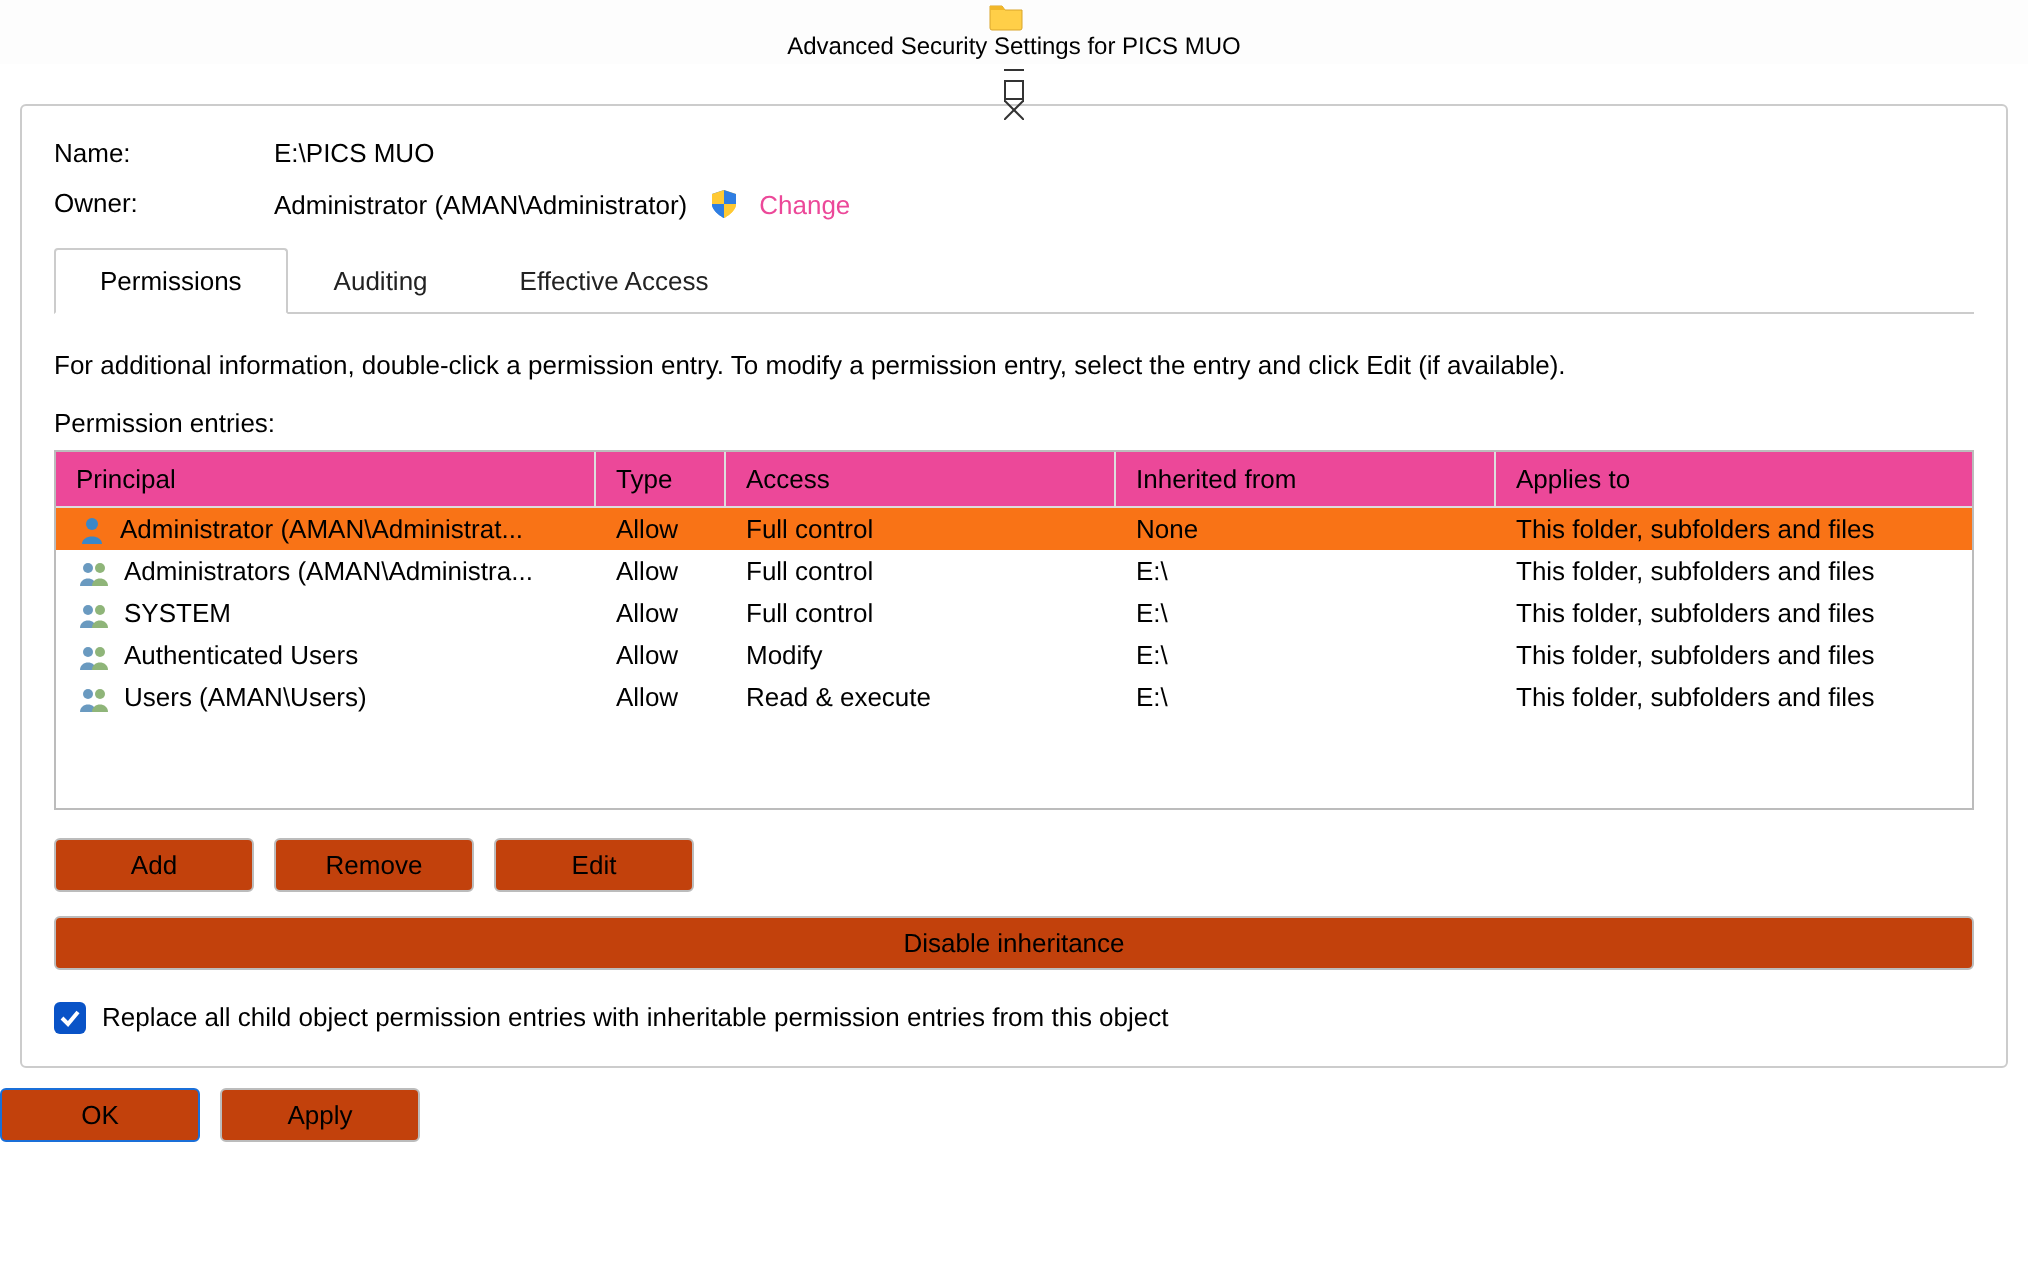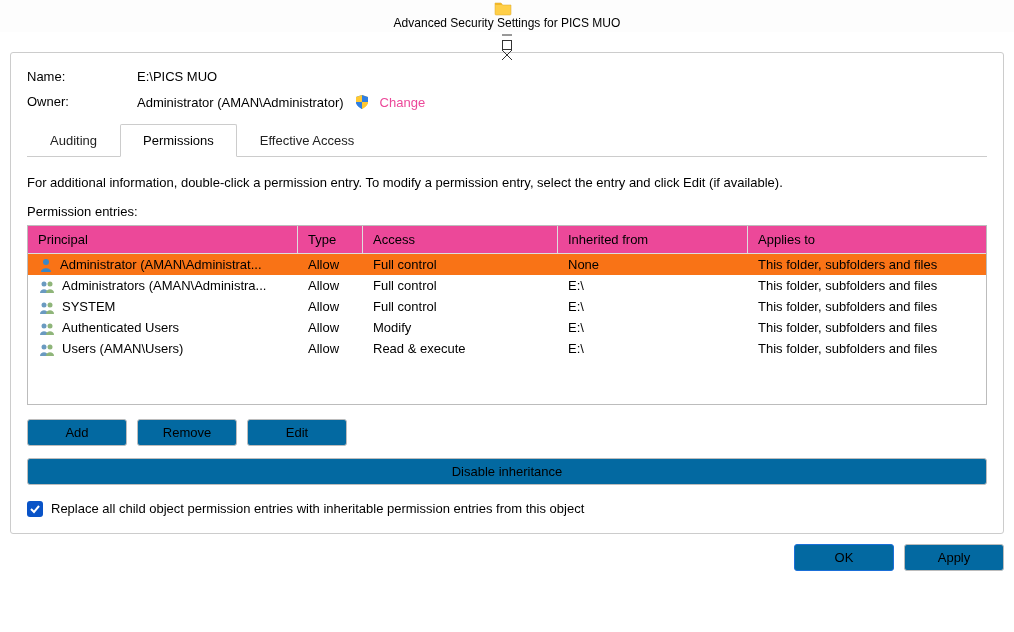--- a/index.html
+++ b/index.html
@@ -40,29 +40,29 @@
     .grid-row.selected { background: #f97316; }
     .principal-cell { display: flex; align-items: center; gap: 6px; }
 
     .c-principal { width: 270px; }
     .c-type { width: 65px; }
     .c-access { width: 195px; }
     .c-inherited { width: 190px; }
     .c-applies { flex: 1; }
 
     .btn-row { display: flex; gap: 10px; margin-top: 14px; }
-    .btn { min-width: 100px; padding: 5px 16px; background: #0369a1; border: 1px solid #bcbcbc; border-radius: 3px; text-align: center; cursor: pointer; font-size: 13px; }
+    .btn { min-width: 100px; padding: 5px 16px; background: #c2410c; border: 1px solid #bcbcbc; border-radius: 3px; text-align: center; cursor: pointer; font-size: 13px; }
     .btn.wide { min-width: auto; padding: 5px 18px; }
     .btn.primary { border: 1px solid #1a6fd8; }
 
     .disable-row { margin-top: 12px; }
     .checkbox-row { margin-top: 16px; display: flex; align-items: flex-start; gap: 8px; }
     .chk { width: 16px; height: 16px; border-radius: 3px; background: #0953c7; display: flex; align-items: center; justify-content: center; }
 
-    .footer { display: flex; justify-content: flex-end; gap: 10px; padding: 10px 10px 0 0; }
+    .footer { display: flex; gap: 10px; padding: 10px 10px 0 0; }
 
     .user-icon { width: 16px; height: 14px; flex-shrink: 0; display: inline-flex; }
     .group-icon { width: 18px; height: 14px; flex-shrink: 0; display: inline-flex; }
   </style>
 </head>
 <body>
 
 <div class="titlebar">
   <span class="folder-icon">
     <svg viewBox="0 0 18 16">
@@ -108,22 +108,22 @@
             <path d="M8 8 H14 V8 C14 12 8 15 8 15 V8 Z" fill="#ffc933"></path>
             <path d="M8 8 H2 V8 C2 12 8 15 8 15 V8 Z" fill="#2f7ee2"></path>
             <path d="M8 1 L2 3 V8 H8 Z" fill="#ffc933"></path>
           </svg>
       </span>
       <span class="change-link">Change</span>
     </div>
   </div>
 
   <div class="tabs">
+    <div class="tab active"><span>Permissions</span></div>
     <div class="tab inactive"><span>Auditing</span></div>
-    <div class="tab active"><span>Permissions</span></div>
     <div class="tab inactive"><span>Effective Access</span></div>
   </div>
   <div class="tab-line"></div>
 
   <div class="info-text">For additional information, double-click a permission entry. To modify a permission entry, select the entry and click Edit (if available).</div>
   <div class="entries-label">Permission entries:</div>
 
   <div class="grid">
     <div class="grid-header">
       <div class="cell c-principal">Principal</div>

